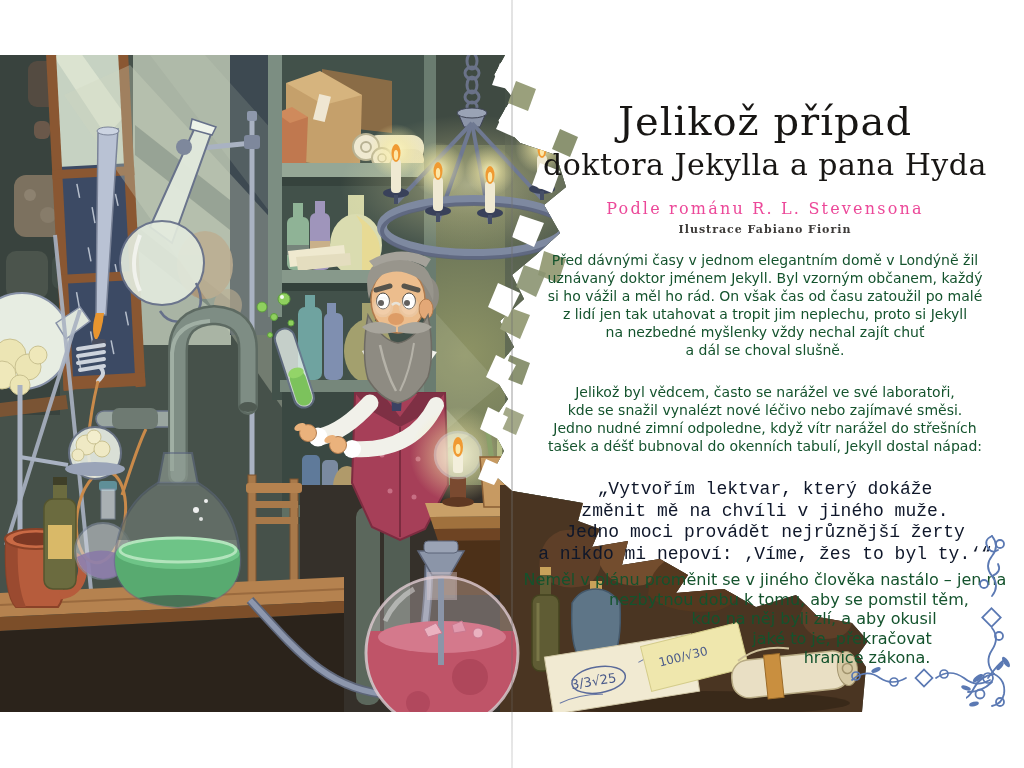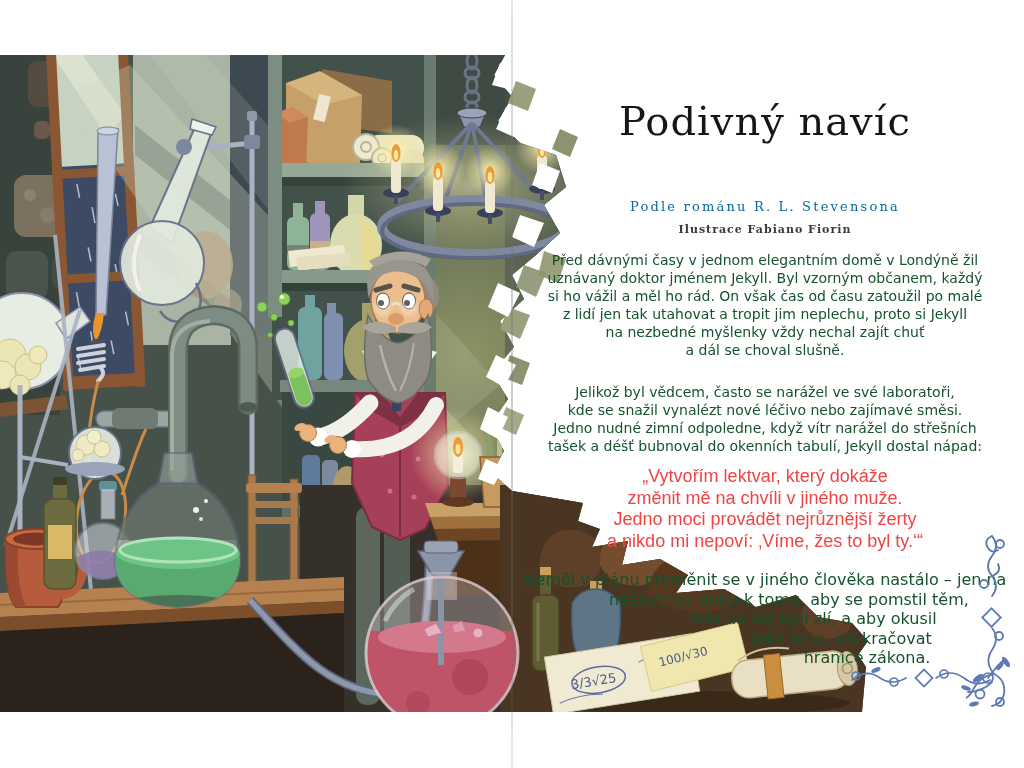--- a/index.html
+++ b/index.html
@@ -5,26 +5,26 @@
   html,body{margin:0;padding:0;background:#e8e8e8;}
   #page{position:relative;width:1024px;height:768px;background:#ffffff;overflow:hidden;
         font-family:"DejaVu Sans",sans-serif;}
   .abs{position:absolute;}
   
   .txtblock{position:absolute;left:521px;width:488px;text-align:center;color:#14532d;}
   .title1{top:98px;font-family:"DejaVu Serif",serif;font-size:40px;line-height:46px;
           color:#181614;letter-spacing:1px;}
   .title2{top:146px;font-family:"DejaVu Serif",serif;font-size:30px;line-height:38px;
           color:#181614;letter-spacing:.5px;}
-  .byline{top:199px;font-family:"DejaVu Serif",serif;font-size:13px;letter-spacing:2.2px;color:#0369a1;}
+  .byline{top:199px;font-family:"DejaVu Serif",serif;font-size:16px;letter-spacing:2.2px;color:#ec4899;}
   .credit{top:223px;font-family:"DejaVu Serif",serif;font-size:11px;letter-spacing:1px;color:#3c3a38;font-weight:bold;}
   .body-lines div{height:18px;line-height:18px;font-size:14px;white-space:nowrap;}
   .p1{top:251px;}
   .p2{top:383px;}
-  .quote{top:466px;font-family:Liberation Sans, sans-serif;color:#ef4444;}
+  .quote{top:479px;font-family:Liberation Mono, monospace;color:#0f172a;}
   .quote div{height:21.5px;line-height:21.5px;font-size:18px;white-space:nowrap;}
   .p3{top:570px;}
   .p3 div{height:19.5px;line-height:19.5px;font-size:16px;white-space:nowrap;}
   .p3 div:nth-child(2){transform:translateX(24px);}
   .p3 div:nth-child(3){transform:translateX(49px);}
   .p3 div:nth-child(4){transform:translateX(77px);}
   .p3 div:nth-child(5){transform:translateX(102px);}
   
   .gutter{left:511px;top:0;width:2px;height:768px;
           background:linear-gradient(to bottom,rgba(110,110,110,.18),rgba(110,110,110,.34) 30%,rgba(110,110,110,.34) 75%,rgba(110,110,110,.15));}
@@ -514,21 +514,22 @@
       <polygon points="520,160 544,168 534,192 512,182" fill="#ffffff"></polygon>
       <polygon points="498,228 520,238 508,262 488,252" fill="#ffffff"></polygon>
       <polygon points="496,300 516,310 504,332 486,322" fill="#ffffff"></polygon>
       <polygon points="488,352 508,362 498,384 480,374" fill="#ffffff"></polygon>
       <polygon points="486,404 504,412 494,430 478,424" fill="#ffffff"></polygon>
     </g>
   </svg>
 
   <div class="abs gutter"></div>
 
-  <div class="txtblock title1">Podivný navíc</div>
+  <div class="txtblock title1">Jelikož případ</div>
+  <div class="txtblock title2">doktora Jekylla a pana Hyda</div>
   <div class="txtblock byline">Podle románu R. L. Stevensona</div>
   <div class="txtblock credit">Ilustrace Fabiano Fiorin</div>
 
   <div class="txtblock body-lines p1">
     <div>Před dávnými časy v jednom elegantním domě v Londýně žil</div>
     <div>uznávaný doktor jménem Jekyll. Byl vzorným občanem, každý</div>
     <div>si ho vážil a měl ho rád. On však čas od času zatoužil po malé</div>
     <div>z lidí jen tak utahovat a tropit jim neplechu, proto si Jekyll</div>
     <div>na nezbedné myšlenky vždy nechal zajít chuť</div>
     <div>a dál se choval slušně.</div>

